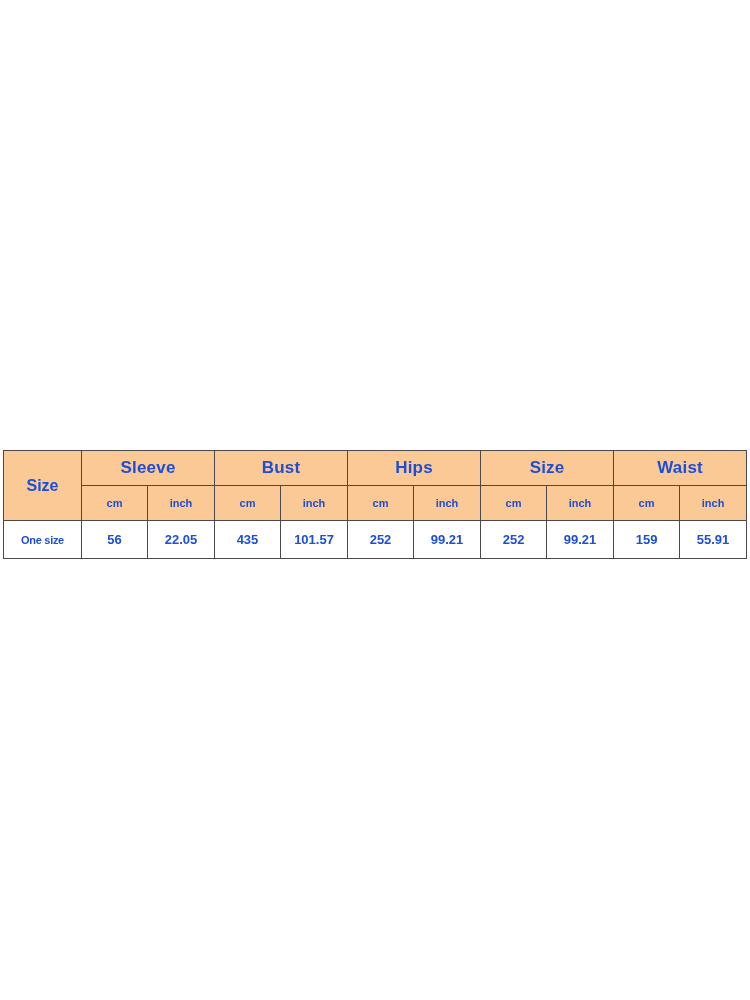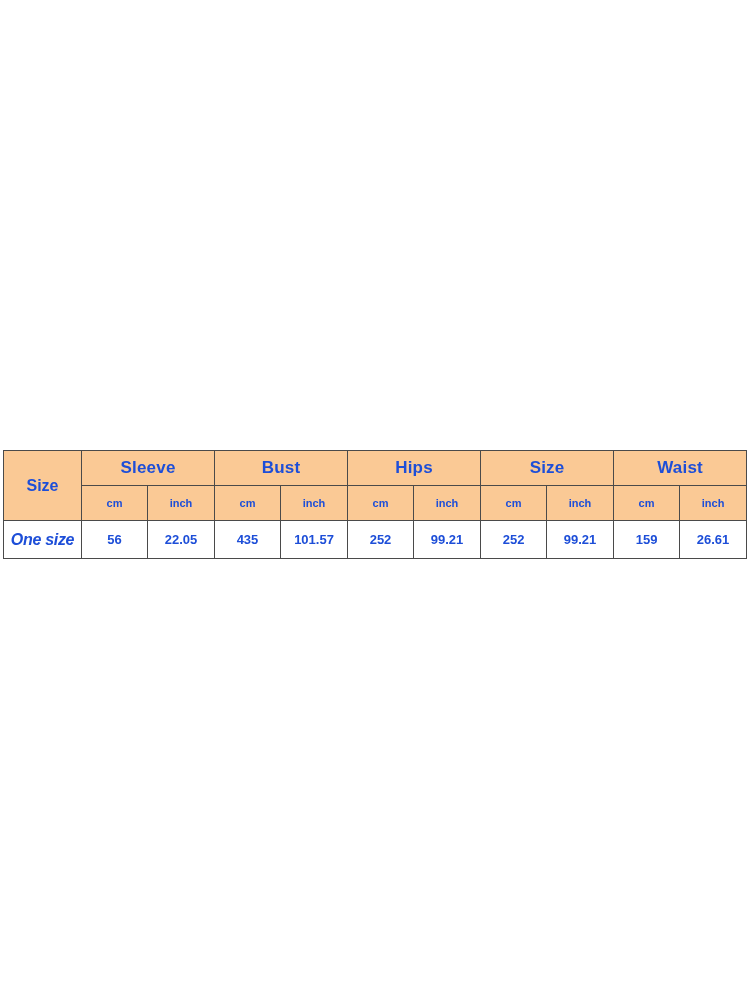--- a/index.html
+++ b/index.html
@@ -64,23 +64,22 @@
   }
 
   
   .data-row td {
     height: 37px;
     background: #ffffff;
     font-size: 13px;
   }
 
   .data-row td.size-cell {
-    font-size: 16px;
+    font-size: 11px;
     letter-spacing: -0.3px;
-    font-style: italic;
   }
 
   
   col.c-size  { width: 78px; }
   col.c-cm    { width: 66px; }
   col.c-inch  { width: 67px; }
   col.c-cm2   { width: 66px; }
   col.c-inch2 { width: 67px; }
   col.c-cm3   { width: 66px; }
   col.c-inch3 { width: 67px; }
@@ -134,17 +133,17 @@
         <td class="size-cell">One size</td>
         <td>56</td>
         <td>22.05</td>
         <td>435</td>
         <td>101.57</td>
         <td>252</td>
         <td>99.21</td>
         <td>252</td>
         <td>99.21</td>
         <td>159</td>
-        <td>26.61</td>
+        <td>55.91</td>
       </tr>
     </tbody>
   </table>
 </div>
 
 </body></html>

